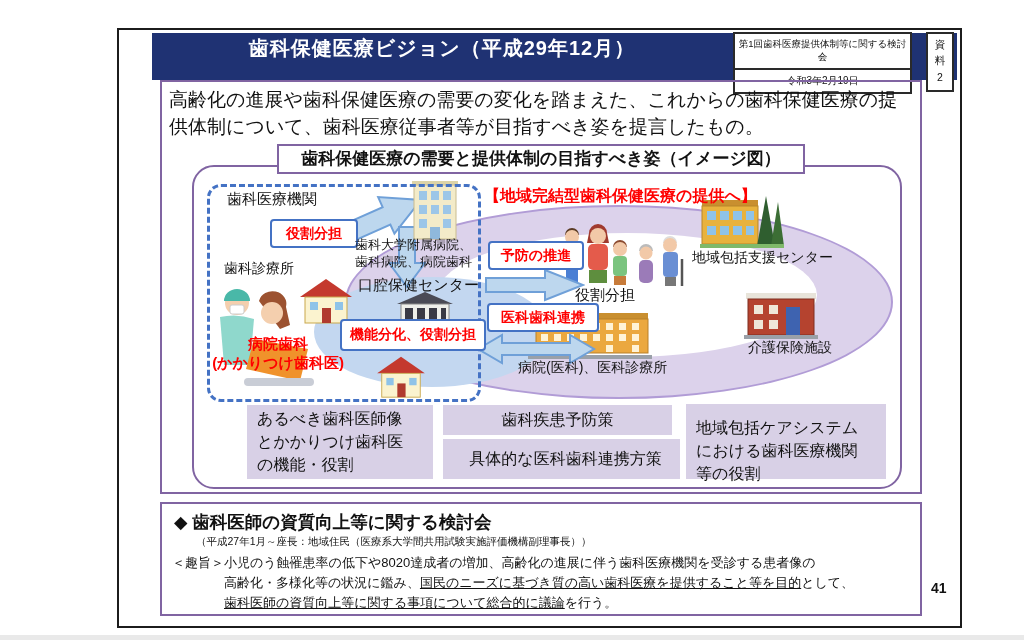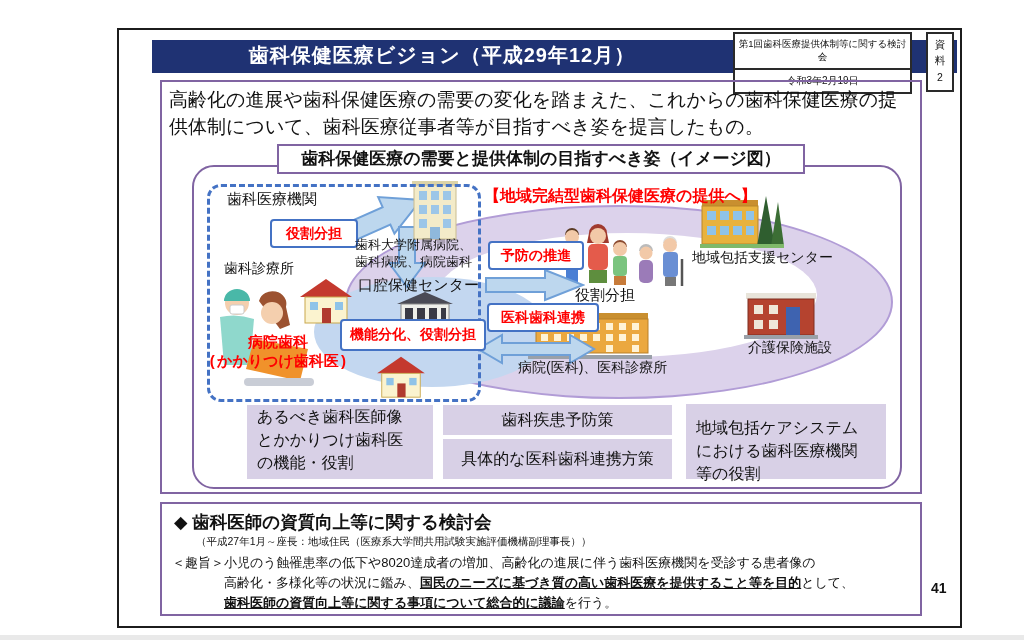--- a/index.html
+++ b/index.html
@@ -1,21 +1,21 @@
 <!DOCTYPE html>
 <html><head>
 <meta charset="utf-8">
 <style>
   html,body{margin:0;padding:0;}
   body{width:1024px;height:640px;position:relative;background:#ffffff;
        font-family:"Liberation Sans","DejaVu Sans",sans-serif;color:#111;overflow:hidden;}
   
   .slide{position:absolute;left:117px;top:28px;width:841px;height:596px;border:2px solid #1c1c1c;background:#fff;}
   
-  .navbar{position:absolute;left:33px;top:10px;width:805px;height:33px;background:#1F3273;}
+  .navbar{position:absolute;left:33px;top:3px;width:805px;height:47px;background:#1F3273;}
   .slide-title{position:absolute;left:50px;top:0;width:480px;height:31px;line-height:31px;text-align:center;
                color:#fff;font-size:20px;font-weight:bold;letter-spacing:1px;}
   .meetingbox{position:absolute;left:614px;top:2px;width:175px;background:#fff;border:2px solid #2a2a2a;
               font-size:9.5px;text-align:center;}
   .meeting-row1{padding:4px 1px;border-bottom:2px solid #2a2a2a;}
   .meeting-row2{padding:4px 1px;font-size:10px;}
   .docbox{position:absolute;left:807px;top:2px;width:24px;height:54px;background:#fff;border:2px solid #2a2a2a;
           font-size:10.5px;text-align:center;line-height:1.55;padding-top:2px;white-space:pre-line;}
   
   .mainbox{position:absolute;left:41px;top:50px;width:758px;height:410px;border:2px solid #8064A2;}
@@ -25,33 +25,33 @@
                  font-size:17px;font-weight:bold;text-align:center;line-height:26px;z-index:10;}
   .diagram{position:absolute;left:73px;top:135px;width:706px;height:320px;}
   .diagram > *{position:absolute;}
   
   .ring-outer{left:153px;top:40px;width:544px;height:190px;border-radius:50%;background:#DCD2EB;border:2px solid #B19CD6;z-index:1;}
   .ring-inner{left:245px;top:68px;width:380px;height:124px;border-radius:50%;background:#fff;z-index:1;}
   .blue-ellipse{left:122px;top:112px;width:236px;height:110px;border-radius:50%;background:#C3D7F0;z-index:1;}
   .dashedbox{left:15px;top:19px;width:268px;height:212px;border:3px dashed #4472C4;border-radius:14px;z-index:5;pointer-events:none;}
   
   .dlabel{color:#111;z-index:6;white-space:pre-line;}
-  .redlabel{color:#FF0000;font-weight:bold;z-index:6;white-space:pre-line;font-family:Liberation Mono, monospace;}
+  .redlabel{color:#FF0000;font-weight:bold;z-index:6;white-space:pre-line;}
   .labelbox{background:#fff;border:2px solid #4472C4;border-radius:4px;color:#FF0000;font-weight:bold;
             display:flex;align-items:center;justify-content:center;z-index:6;}
   .lavbox{background:#D8D0E6;font-size:16px;line-height:1.45;z-index:6;white-space:pre-line;}
   .lav-center{display:flex;align-items:center;justify-content:center;text-align:center;}
   .icon{z-index:3;}
   
   .committee{position:absolute;left:41px;top:472px;width:758px;height:110px;border:2px solid #8064A2;}
   .cmt-title{margin:6px 0 0 12px;font-size:17.5px;font-weight:bold;}
   .cmt-sub{margin:1px 0 0 34px;font-size:10.5px;}
   .cmt-purpose{margin:4px 0 0 10px;font-size:13px;line-height:1.55;}
   .cmt-purpose .cont{padding-left:52px;}
-  .em{font-weight:bold;text-decoration:underline;margin-top:43px;}
+  .em{font-weight:normal;text-decoration:underline;margin-top:43px;}
   .pagenum{position:absolute;left:812px;top:550px;font-size:14px;font-weight:bold;}
   .bottom-strip{position:absolute;left:0;bottom:0;width:1024px;height:5px;background:#e9e9e9;}
 </style>
 </head>
 <body>
 
 <div class="slide">
 
   <div class="navbar">
     <div class="slide-title">歯科保健医療ビジョン（平成29年12月）</div>
@@ -234,25 +234,25 @@
 (かかりつけ歯科医)</div>
     <div class="labelbox" style="left:148px;top:154px;width:142px;height:28px;font-size:14px;">機能分化、役割分担</div>
     <div class="redlabel" style="left:292px;top:21px;font-size:16px;">【地域完結型歯科保健医療の提供へ】</div>
     <div class="labelbox" style="left:296px;top:76px;width:92px;height:25px;font-size:14px;">予防の推進</div>
     <div class="labelbox" style="left:295px;top:138px;width:108px;height:25px;font-size:14px;">医科歯科連携</div>
     <div class="dlabel" style="left:383px;top:121px;font-size:15px;">役割分担</div>
     <div class="dlabel" style="left:500px;top:84px;font-size:14px;">地域包括支援センター</div>
     <div class="dlabel" style="left:326px;top:194px;font-size:14px;">病院(医科)、医科診療所</div>
     <div class="dlabel" style="left:556px;top:174px;font-size:14px;">介護保険施設</div>
 
-    <div class="lavbox" style="left:55px;top:240px;width:186px;height:74px;padding:2px 0 0 10px;box-sizing:border-box;font-family:Liberation Mono, monospace;">あるべき歯科医師像
+    <div class="lavbox" style="left:55px;top:240px;width:186px;height:74px;padding:2px 0 0 10px;box-sizing:border-box;">あるべき歯科医師像
 とかかりつけ歯科医
 の機能・役割</div>
     <div class="lavbox lav-center" style="left:251px;top:240px;width:229px;height:30px;">歯科疾患予防策</div>
-    <div class="lavbox lav-center" style="left:251px;top:274px;width:229px;height:40px;">具体的な医科歯科連携方策</div>
+    <div class="lavbox lav-center" style="left:251px;top:274px;width:229px;height:40px;padding-left:8px;">具体的な医科歯科連携方策</div>
     <div class="lavbox" style="left:494px;top:239px;width:200px;height:75px;padding:12px 0 0 10px;box-sizing:border-box;">地域包括ケアシステム
 における歯科医療機関
 等の役割</div>
   </div>
 
   <div class="committee">
     <div class="cmt-title">◆ 歯科医師の資質向上等に関する検討会</div>
     <div class="cmt-sub">（平成27年1月～座長：地域住民（医療系大学間共用試験実施評価機構副理事長））</div>
     <div class="cmt-purpose">
       <div><span>＜趣旨＞</span><span>小児のう蝕罹患率の低下や8020達成者の増加、高齢化の進展に伴う歯科医療機関を受診する患者像の</span></div>

